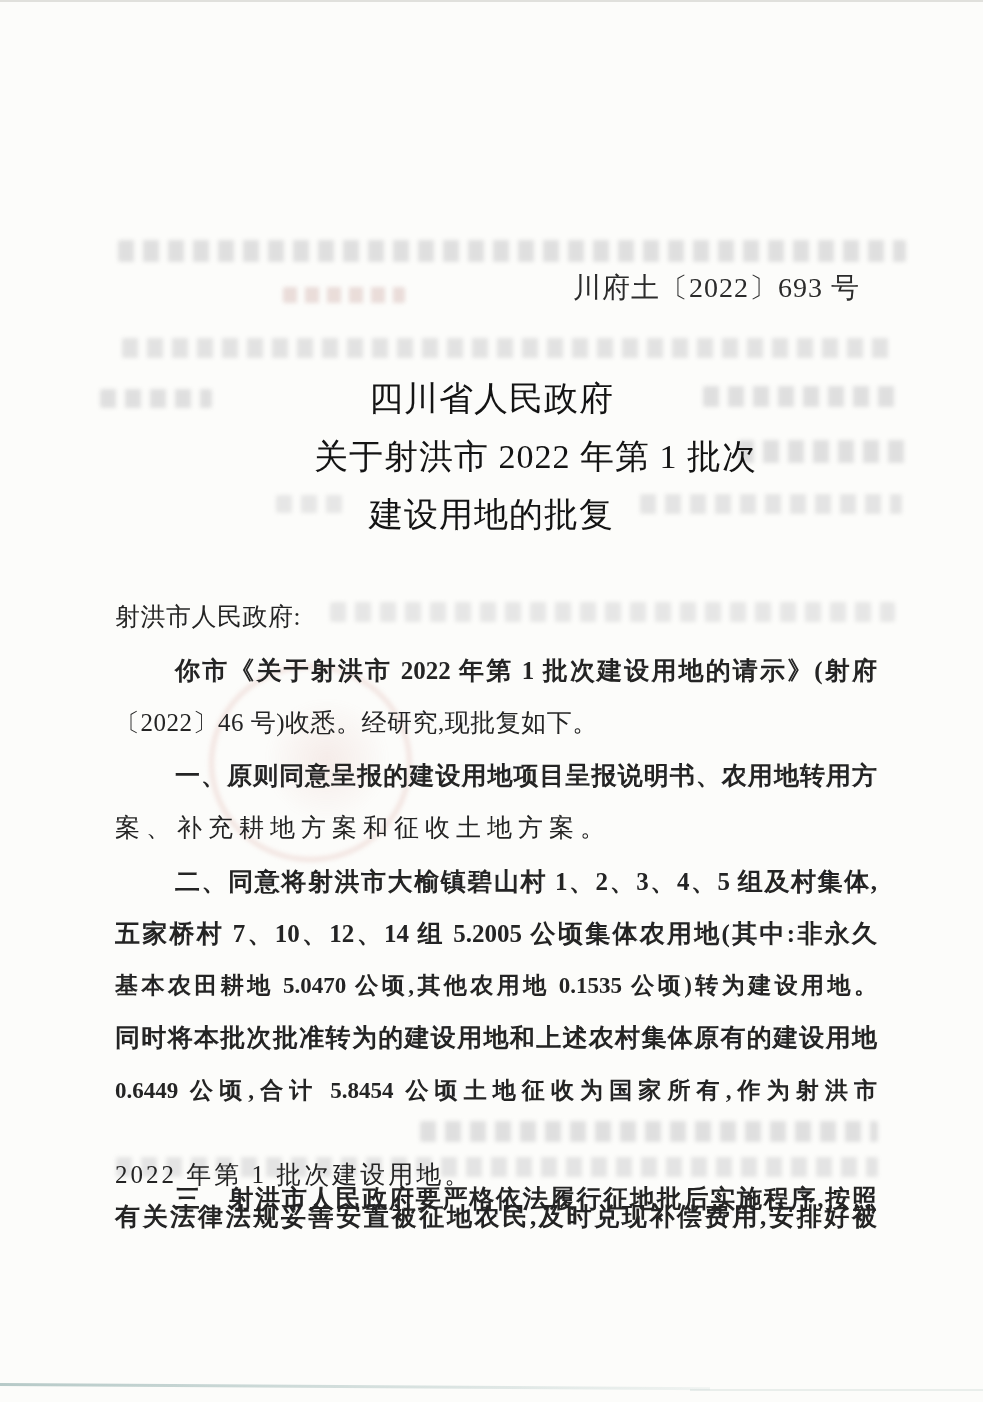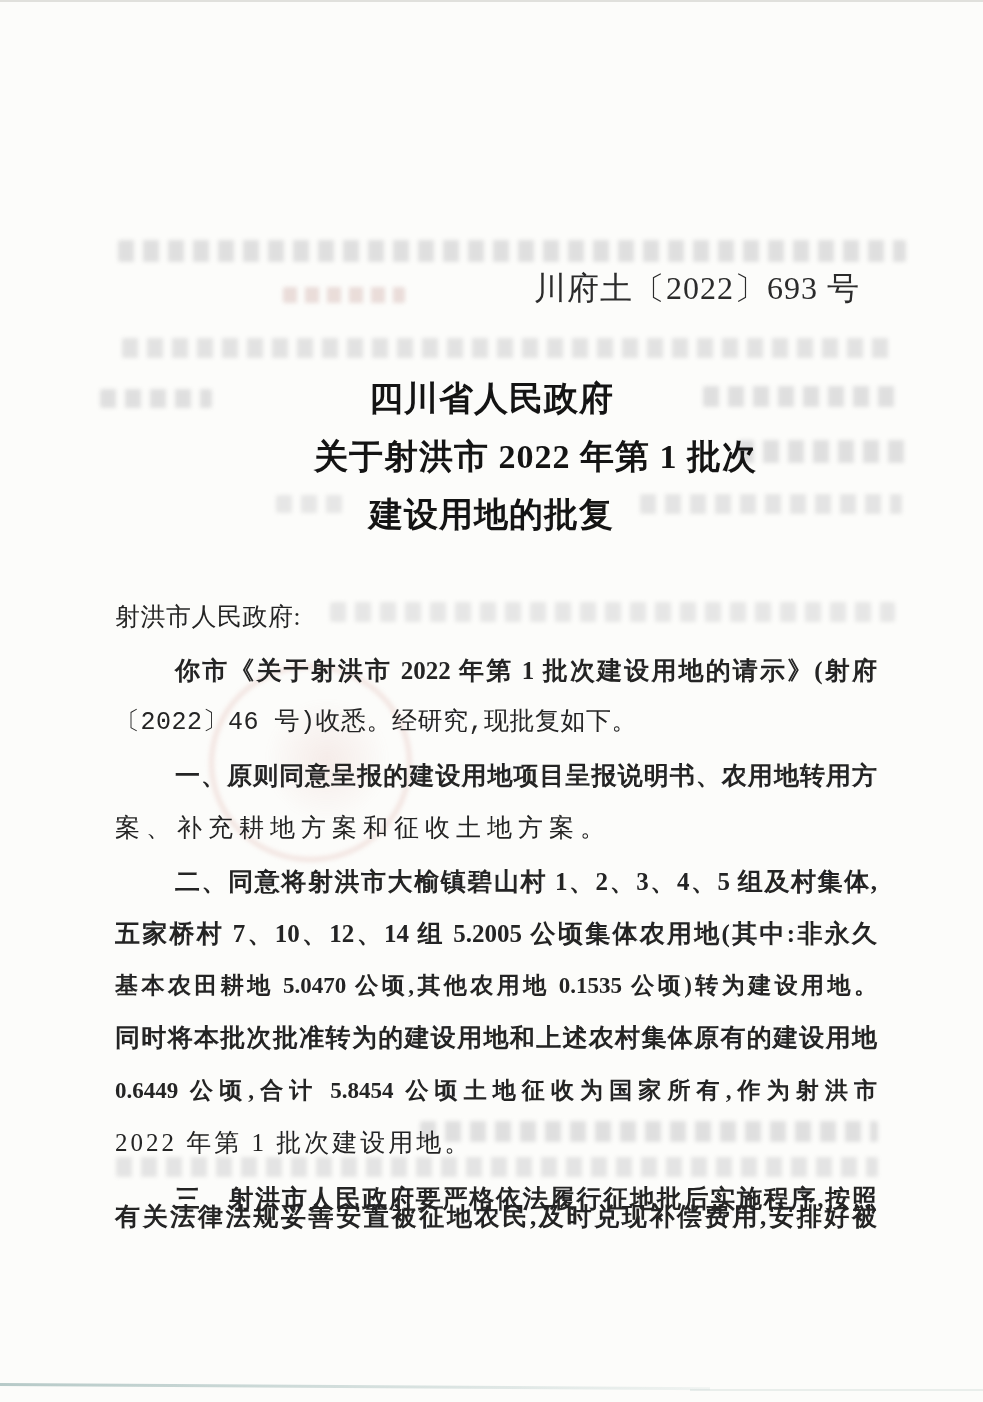--- a/index.html
+++ b/index.html
@@ -51,27 +51,27 @@
   }
   .stamp-blob {
     position: absolute; left: 262px; top: 700px; width: 130px; height: 120px;
     background: radial-gradient(circle, rgba(208,140,132,0.14) 0%, rgba(208,140,132,0.0) 70%);
     border-radius: 50%;
     filter: blur(2px);
   }
   
   .doc-number {
     position: absolute; top: 268px; right: 123px; height: 40px;
-    font-size: 32px; line-height: 40px; letter-spacing: 1px;
+    font-size: 28px; line-height: 40px; letter-spacing: 1px;
     color: #2b2b2b; white-space: nowrap;
   }
   .title-line {
     position: absolute; left: 0; width: 983px; height: 46px;
     text-align: center;
-    font-size: 34px; font-weight: 700; line-height: 46px;
+    font-size: 34px; font-weight: 400; line-height: 46px;
     color: #141414; letter-spacing: 1px; white-space: nowrap;
   }
   .t1 { top: 376px; }
   .t2 { top: 434px; padding-left: 44px; }
   .t3 { top: 492px; }
   .salutation {
     position: absolute; left: 115px; top: 597px; height: 40px;
     font-size: 25px; line-height: 40px; letter-spacing: 0.5px;
     color: #242424; white-space: nowrap; font-family: Liberation Serif, serif;
   }
@@ -79,23 +79,23 @@
     position: absolute; left: 115px; width: 762px; height: 40px;
     font-size: 25px; line-height: 40px; color: #242424;
   }
   .line.just {
     text-align: justify;
     text-align-last: justify;
     font-weight: bold;
   }
   .line.indent { padding-left: 60px; width: 702px; }
   .line.dense { font-size: 23px; }
-  .line.end1 { letter-spacing: 0.5px; white-space: nowrap; font-family: Liberation Mono, monospace; }
+  .line.end1 { letter-spacing: 0.5px; white-space: nowrap; }
   .line.end2 { letter-spacing: 6px;   white-space: nowrap; }
-  .line.end3 { letter-spacing: 3px;   white-space: nowrap; }
+  .line.end3 { letter-spacing: 3px;   white-space: nowrap; margin-top: 32px; }
 </style>
 </head>
 <body>
 
 <div class="page">
 
   <div class="edge-top"></div>
 
   <div class="ghost" style="left:118px; top:240px; width:788px; height:22px; opacity:.5;"></div>
   <div class="ghost pink" style="left:283px; top:287px; width:122px; height:16px; opacity:.55;"></div>

